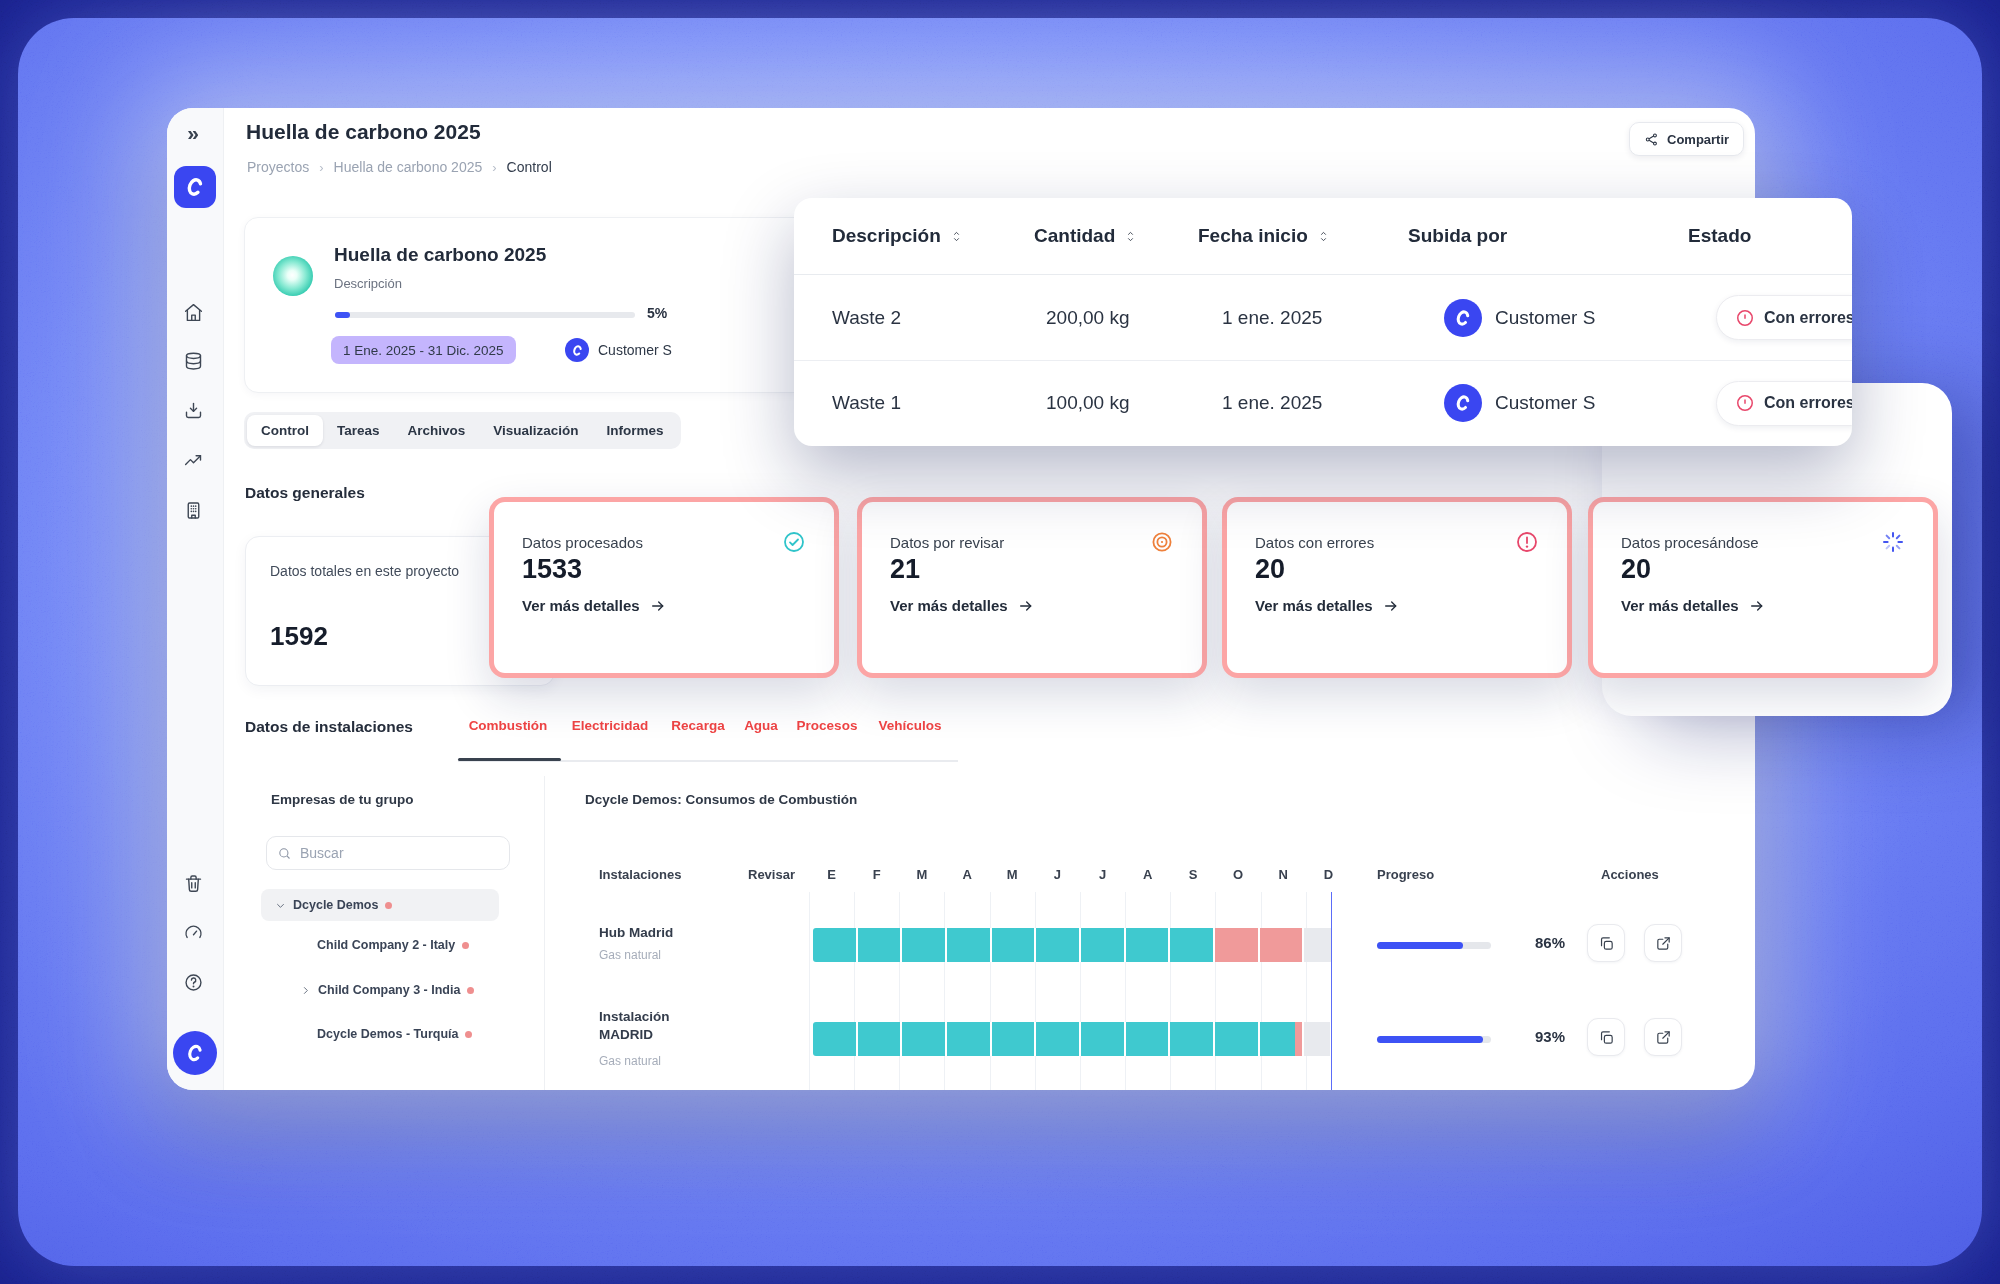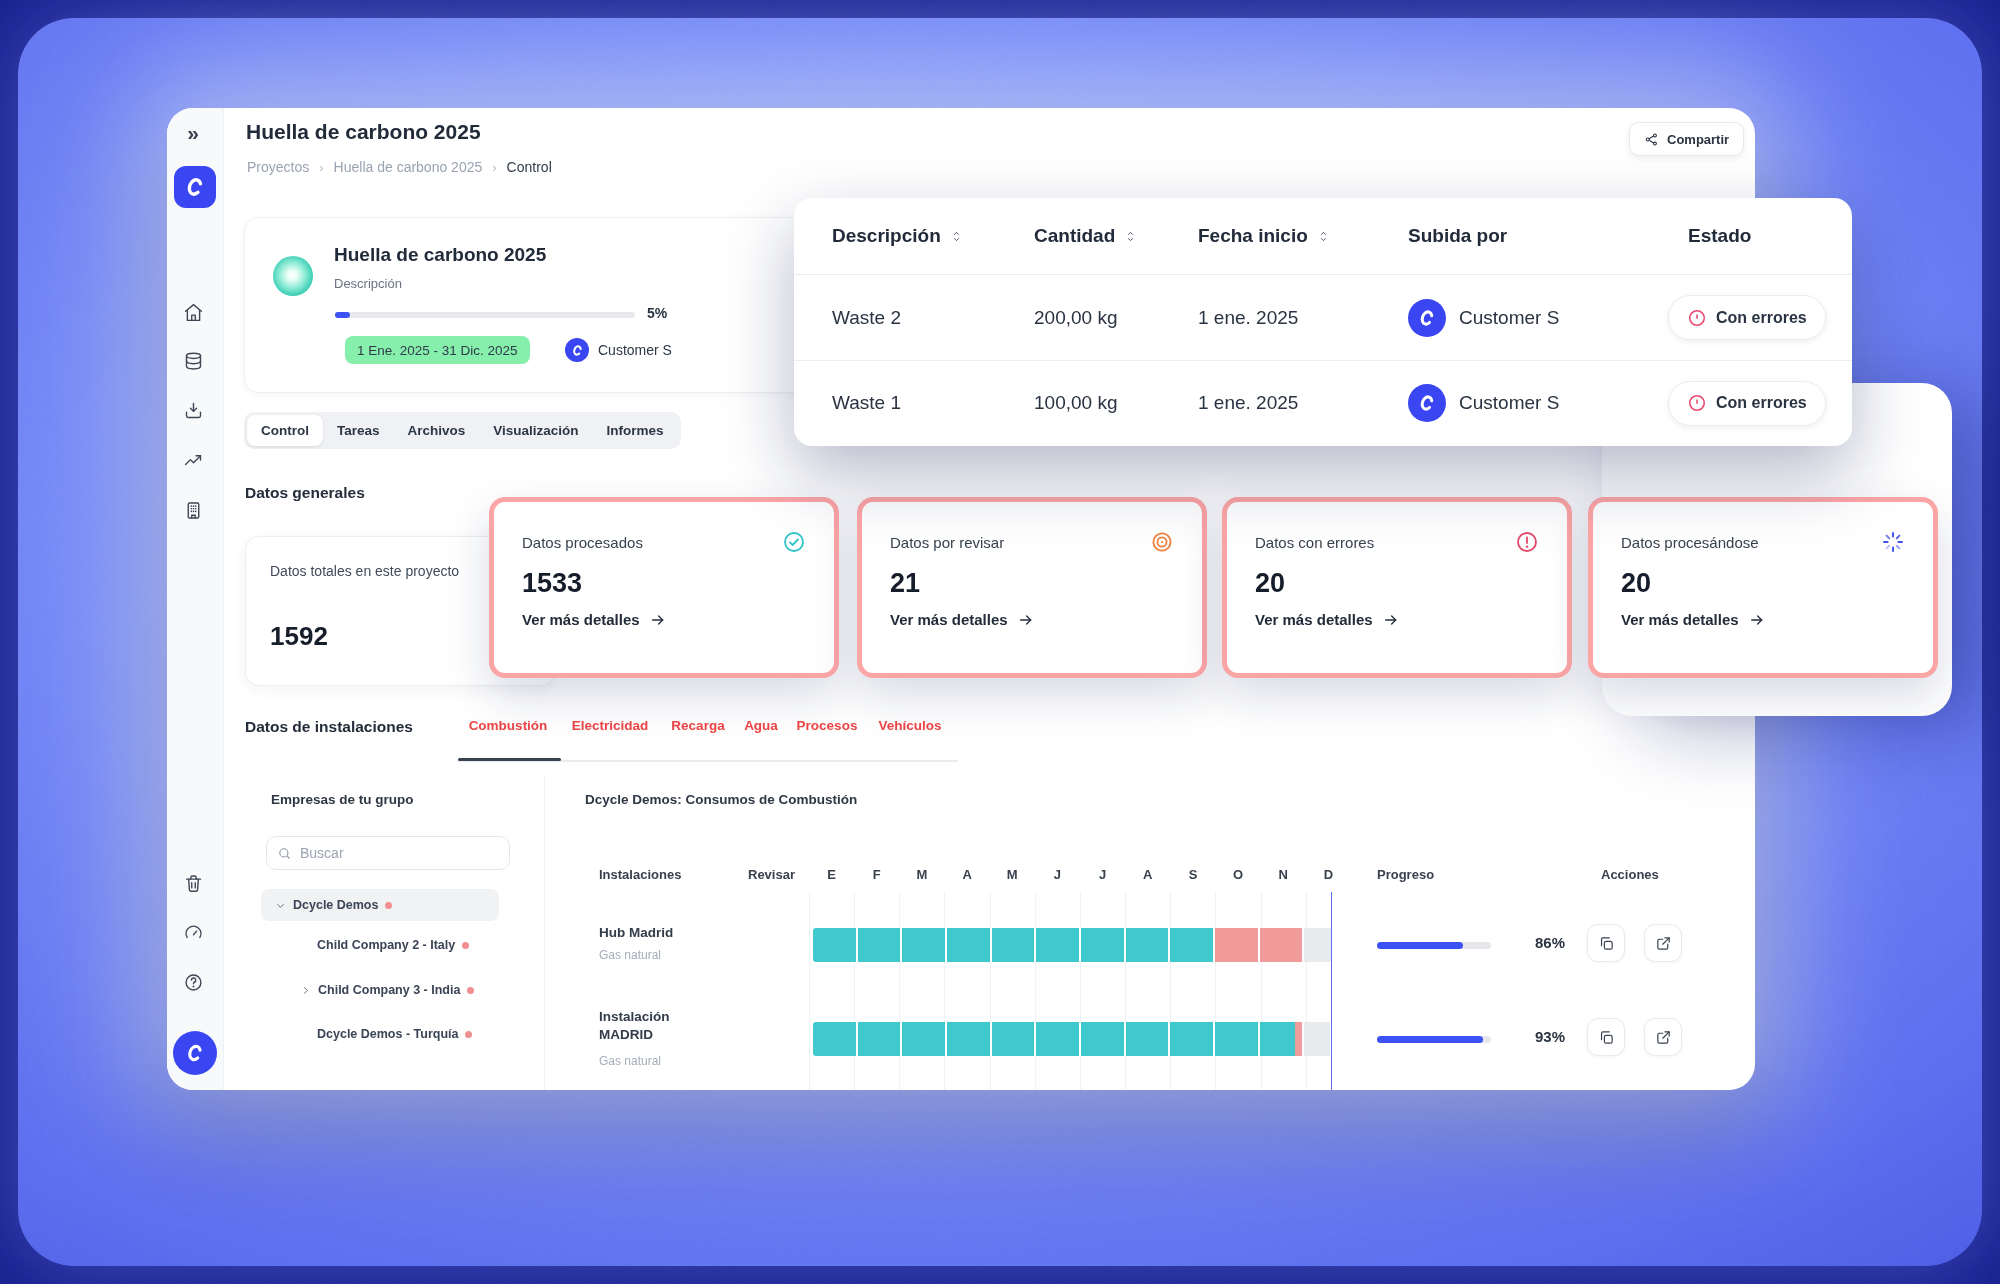--- a/index.html
+++ b/index.html
@@ -42,22 +42,22 @@
   
   .proj-card { position:absolute; left:77px; top:109px; width:1400px; height:176px; background:#fff;
     border:1px solid #eef0f3; border-radius:14px; box-shadow:0 2px 8px rgba(20,30,70,.04); }
   .proj-avatar { position:absolute; left:28px; top:38px; width:40px; height:40px; border-radius:50%;
     background: radial-gradient(circle at 48% 48%, #ffffff 0%, #eafff8 16%, #86e9d2 46%, #2fc9ae 74%, #25b09c 100%); }
   .proj-name { position:absolute; left:89px; top:26px; font-size:19px; font-weight:bold; color:#222b3a; }
   .proj-desc { position:absolute; left:89px; top:58px; font-size:13px; color:#6b7280; }
   .proj-track { position:absolute; left:90px; top:94px; width:300px; height:6px; border-radius:3px; background:#e7e9ed; }
   .proj-fill { height:6px; border-radius:3px; background:#3d52f5; }
   .proj-pct { position:absolute; left:402px; top:87px; font-size:14px; font-weight:bold; color:#2a3342; }
-  .date-chip { position:absolute; left:100px; top:118px; height:28px; padding:0 12px; display:flex; align-items:center;
-    background:#86efac; border-radius:8px; font-size:13.5px; color:#303a49; }
+  .date-chip { position:absolute; left:86px; top:118px; height:28px; padding:0 12px; display:flex; align-items:center;
+    background:#c4b5fd; border-radius:8px; font-size:13.5px; color:#303a49; }
   .owner { position:absolute; left:320px; top:120px; display:flex; align-items:center; gap:9px; }
   .mini-avatar { width:24px; height:24px; border-radius:50%; background:#3a46f1; display:flex; align-items:center; justify-content:center; }
   .owner-name { font-size:14px; color:#2e3847; }
 
   
   .tabs-pill { position:absolute; left:77px; top:304px; height:37px; padding:3px; display:flex; align-items:stretch;
     background:#f0f1f4; border-radius:10px; }
   .tab { display:flex; align-items:center; padding:0 14px; font-size:13.5px; font-weight:bold; color:#2c3645;
     border-radius:8px; cursor:pointer; white-space:nowrap; }
   .tab.active { background:#fff; box-shadow:0 1px 3px rgba(10,20,50,.10); }
@@ -110,32 +110,32 @@
     display:flex; align-items:center; justify-content:center; cursor:pointer; box-shadow:0 1px 3px rgba(20,30,70,.05); }
   .act-btn svg { stroke:#39424f; fill:none; stroke-width:1.7; stroke-linecap:round; stroke-linejoin:round; }
 
   
   .backdrop4 { position:absolute; left:1602px; top:383px; width:350px; height:333px; background:#fff; border-radius:30px;
     box-shadow: 40px 10px 80px rgba(12,20,100,.35); }
   .stat-card { position:absolute; top:497px; width:350px; height:181px; background:#fff; border:5px solid #fca5a5; border-radius:16px;
     box-shadow:0 18px 45px rgba(18,28,90,.16); padding:28px 28px 0 28px; }
   .stat-top { display:flex; align-items:center; justify-content:space-between; }
   .stat-label { font-size:15px; color:#39424f; }
-  .stat-value { margin-top:14px; font-size:27px; font-weight:bold; color:#151c2a; }
+  .stat-value { font-size:27px; font-weight:bold; color:#151c2a; }
   .stat-link { margin-top:12px; display:flex; align-items:center; gap:10px; font-size:15px; font-weight:bold; color:#232c3a; cursor:pointer; }
   .stat-link svg { stroke:#232c3a; fill:none; stroke-width:2; stroke-linecap:round; stroke-linejoin:round; }
 
   
   .overlay-table { position:absolute; left:794px; top:198px; width:1058px; height:248px; background:#fff; border-radius:18px;
     box-shadow:0 28px 70px rgba(14,22,80,.30); overflow:hidden; }
   .t-head, .t-row { display:grid; grid-template-columns:202px 164px 210px 260px 1fr; align-items:center; padding-left:38px; }
   .t-head { height:77px; border-bottom:1.5px solid #e8ebef; }
   .t-head .th { display:flex; align-items:center; gap:10px; font-size:19px; font-weight:bold; color:#222b3a; }
   .t-head .th svg { stroke:#39424f; fill:none; stroke-width:2; }
-  .t-row { height:85px; font-size:19px; color:#2a3342; }
+  .t-row { height:85px; font-size:19px; color:#2a3342;gap:12px; }
   .t-row + .t-row { border-top:1px solid #eceef2; }
   .user-cell { display:flex; align-items:center; gap:13px; }
   .table-avatar { width:38px; height:38px; border-radius:50%; background:#3a46f1; display:flex; align-items:center; justify-content:center; flex:0 0 auto; }
   .badge { display:inline-flex; align-items:center; gap:9px; height:45px; padding:0 18px; background:#fff; border:1px solid #ececf0;
     border-radius:23px; box-shadow:0 2px 6px rgba(20,30,70,.07); font-size:16px; font-weight:bold; color:#2a3342; width:max-content; }
   .badge svg { stroke:#e8476b; fill:none; stroke-width:1.8; }
 </style>
 </head>
 <body>
 

